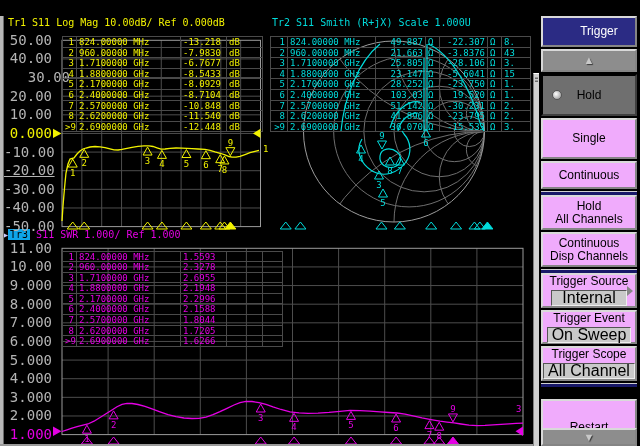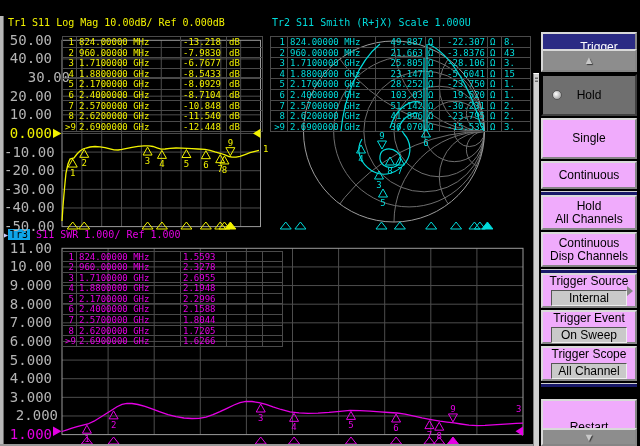--- a/index.html
+++ b/index.html
@@ -24,21 +24,21 @@
         box-sizing:border-box;color:#000;font-family:"Liberation Sans",sans-serif;font-size:12px;
         text-align:center;display:flex;flex-direction:column;justify-content:center;
         align-items:center;line-height:13px;cursor:default;}
   .sbtn.pressed{background:#6f6f6f;border-style:inset;border-color:#3f3f3f;}
   .sbtn.title{background:#2b2b84;color:#fff;}
   .sbtn.darker{background:#8d8d8d;}
   .sbtn .glyph{color:#c8c8c8;text-shadow:1px 1px 1px #3a3a3a;font-size:11px;line-height:11px;}
   .radio{position:absolute;left:9px;top:50%;margin-top:-5px;width:10px;height:10px;border-radius:50%;
          background:radial-gradient(circle at 3px 3px,#ffffff,#8a8a8a);border:1px solid #555;box-sizing:border-box;}
   .valuebox{background:#c9c9c9;border:1px solid;border-color:#555 #eee #eee #555;
-            padding:0 4px;font-size:12px;line-height:14px;margin-top:2px;min-width:66px;}
+            padding:0 4px;font-size:16px;line-height:14px;margin-top:2px;min-width:66px;}
   .subarrow{position:absolute;right:2px;top:50%;margin-top:-5px;width:0;height:0;
             border-left:6px solid #878787;border-top:5px solid transparent;border-bottom:5px solid transparent;}
   .navy-sep{position:absolute;left:1px;width:96px;height:3px;background:#181868;border-top:1px solid #cfcfcf;box-sizing:content-box;}
   
   .ttitle{position:absolute;font-size:10px;line-height:11px;white-space:nowrap;}
   .ylab{position:absolute;width:48px;text-align:right;font-size:14px;line-height:11px;color:#b4b4b4;}
   .badge{padding:0 2px;}
   
   .mtable{position:absolute;display:grid;grid-auto-rows:10.6px;font-size:9px;line-height:10px;
           border-top:1px solid #4a4a4a;border-left:1px solid #4a4a4a;}
@@ -126,34 +126,34 @@
       </g>
     </svg>
   <div id="textlayer">
       <div class="ylab" style="left: 4px; top: 34.8px;">50.00</div>
       <div class="ylab" style="left: 4px; top: 53.43px;">40.00</div>
       <div class="ylab" style="left: 4px; top: 72.06px; margin-left: 18px;">30.00</div>
       <div class="ylab" style="left: 4px; top: 90.69px;">20.00</div>
       <div class="ylab" style="left: 4px; top: 109.32px;">10.00</div>
       <div class="ylab" style="left: 4px; top: 127.95px; color: rgb(242, 242, 0);">0.000</div>
       <div class="ylab" style="left: 4px; top: 146.58px;">-10.00</div>
-      <div class="ylab" style="left: 4px; top: 165.21px;">-20.00</div>
+      <div class="ylab" style="left: 4px; top: 165.21px; text-decoration: underline;">-20.00</div>
       <div class="ylab" style="left: 4px; top: 183.84px;">-30.00</div>
       <div class="ylab" style="left: 4px; top: 202.47px;">-40.00</div>
       <div class="ylab" style="left: 4px; top: 221.1px;">-50.00</div>
       <div class="ylab" style="left: 4px; top: 242.8px;">11.00</div>
       <div class="ylab" style="left: 4px; top: 261.43px;">10.00</div>
       <div class="ylab" style="left: 4px; top: 280.06px;">9.000</div>
       <div class="ylab" style="left: 4px; top: 298.69px;">8.000</div>
       <div class="ylab" style="left: 4px; top: 317.32px;">7.000</div>
       <div class="ylab" style="left: 4px; top: 335.95px;">6.000</div>
       <div class="ylab" style="left: 4px; top: 354.58px;">5.000</div>
       <div class="ylab" style="left: 4px; top: 373.21px;">4.000</div>
       <div class="ylab" style="left: 4px; top: 391.84px;">3.000</div>
-      <div class="ylab" style="left: 4px; top: 410.47px; padding-left: 6px;">2.000</div>
+      <div class="ylab" style="left: 4px; top: 410.47px;">2.000</div>
       <div class="ylab" style="left: 4px; top: 429.1px; color: rgb(228, 0, 228);">1.000</div>
       <div class="mtable" style="left: 62px; top: 36px; color: rgb(242, 242, 0); grid-template-columns: 14px 104px 46px 36px;">
         <div class="c r">1</div>
         <div class="c">824.00000 MHz</div>
         <div class="c">-13.218</div>
         <div class="c">dB</div>
         <div class="c r">2</div>
         <div class="c">960.00000 MHz</div>
         <div class="c">-7.9830</div>
         <div class="c">dB</div>
@@ -446,21 +446,21 @@
       <text x="263" y="152" font-size="9" fill="#f2f200" font-family="DejaVu Sans Mono,monospace">1</text>
       <text x="516" y="412" font-size="9" fill="#e400e4" font-family="DejaVu Sans Mono,monospace">3</text>
     </svg>
 
   <div class="frame-left"></div>
   <div class="frame-bottom"></div>
   <div class="strip">
       <div class="handle"></div>
     </div>
   <div class="sidebar">
-    <div class="sbtn title" style="top:16px;height:31px;padding-left:20px;">Trigger</div>
+    <div class="sbtn title" style="top:0px;height:31px;padding-left:20px;">Trigger</div>
     <div id="sbslot"></div>
   <div class="sbtn darker" style="top: 33px; height: 23px;">
         <span class="glyph">▲</span>
       </div>
       <div class="sbtn pressed" style="top: 58px; height: 42px;">
         <div class="radio"></div>
         <div>Hold</div>
       </div>
       <div class="sbtn" style="top: 102px; height: 41px;">
         <div>Single</div>

